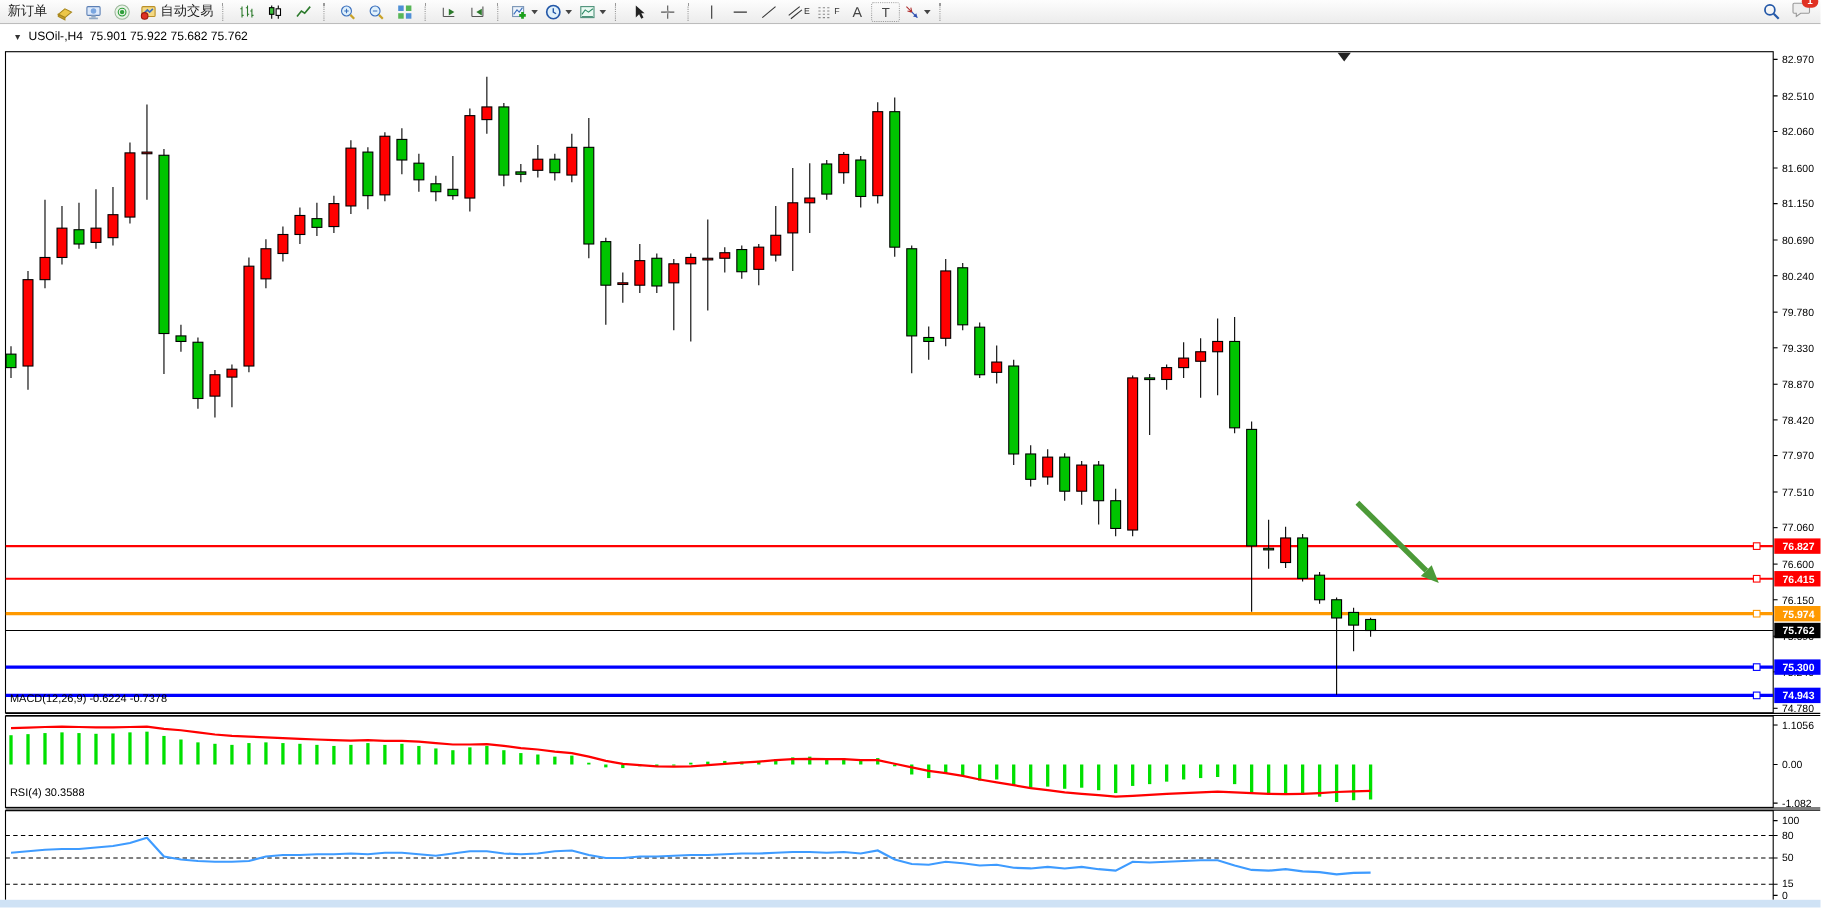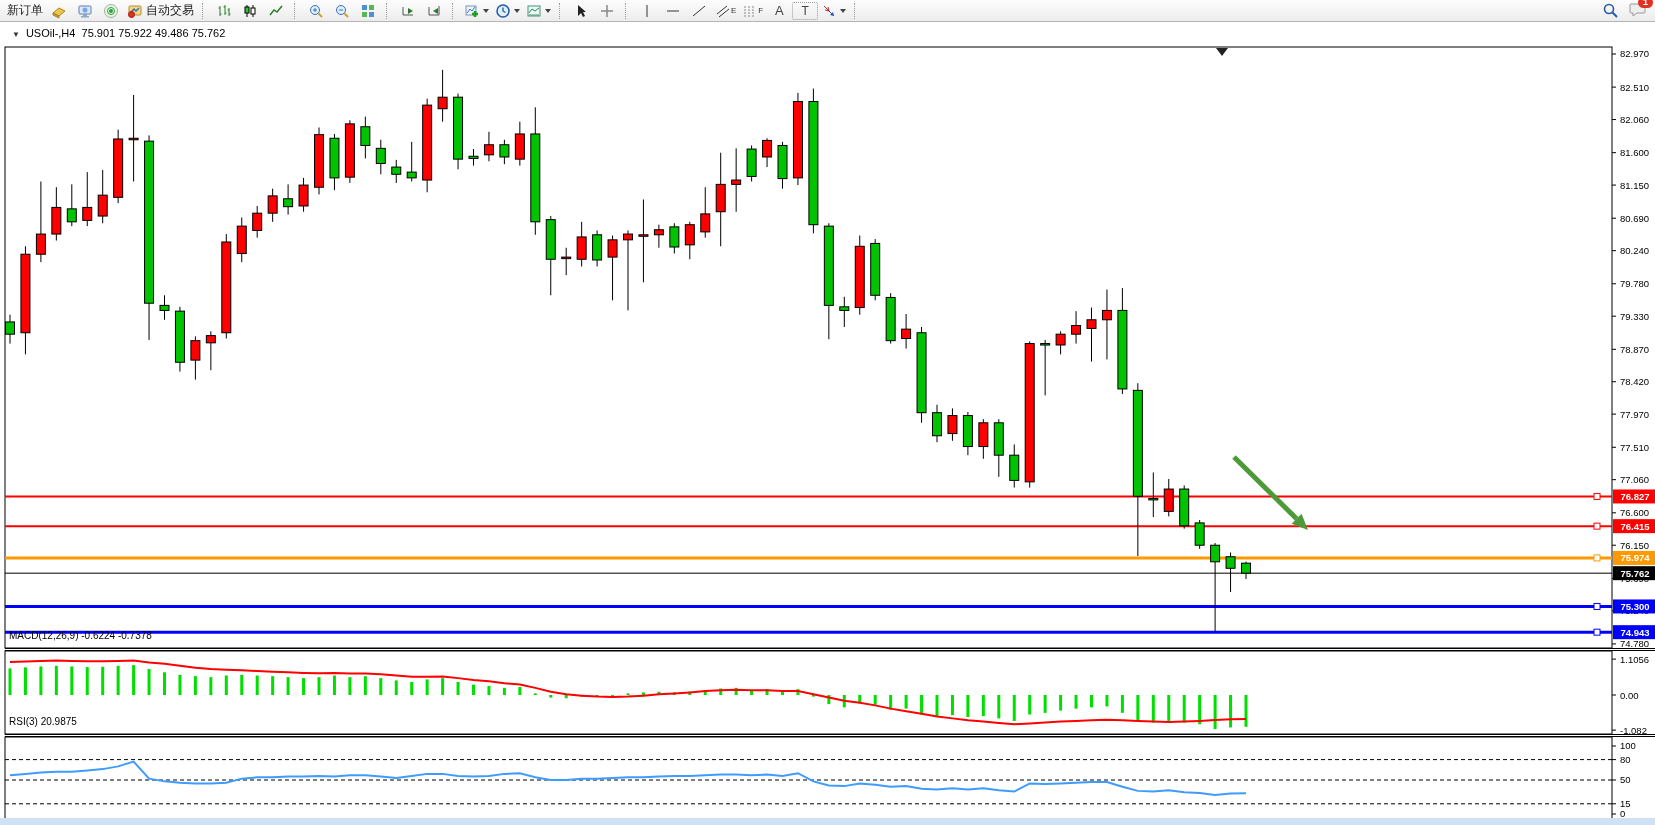--- a/index.html
+++ b/index.html
@@ -609,22 +609,22 @@
         <line x1="1014.25" y1="800.5" x2="1014.25" y2="805" stroke="#000"></line>
         <text x="1014.25" y="814" font-size="9.5" fill="#000" text-anchor="middle" font-family="Liberation Sans, sans-serif">31 Jan 12:00</text>
         <line x1="1076.05" y1="800.5" x2="1076.05" y2="805" stroke="#000"></line>
         <text x="1076.05" y="814" font-size="9.5" fill="#000" text-anchor="middle" font-family="Liberation Sans, sans-serif">1 Feb 04:00</text>
         <line x1="1137.85" y1="800.5" x2="1137.85" y2="805" stroke="#000"></line>
         <text x="1137.85" y="814" font-size="9.5" fill="#000" text-anchor="middle" font-family="Liberation Sans, sans-serif">1 Feb 20:00</text>
         <line x1="1199.6499999999999" y1="800.5" x2="1199.6499999999999" y2="805" stroke="#000"></line>
         <text x="1199.6499999999999" y="814" font-size="9.5" fill="#000" text-anchor="middle" font-family="Liberation Sans, sans-serif">2 Feb 12:00</text>
       </svg></div>
   <div class="overlay title-overlay">
-    <span class="collapse">▼</span><span>USOil-,H4</span>&nbsp;&nbsp;<span>75.901 75.922 49.486 75.762</span>
+    <span class="collapse">▼</span><span>USOil-,H4</span>&nbsp;&nbsp;<span>75.901 75.922 75.682 75.762</span>
   </div>
   <div class="overlay macd-overlay">
     <span>MACD(12,26,9)</span>&nbsp;<span>-0.6224 -0.7378</span>
   </div>
   <div class="overlay rsi-overlay">
-    <span>RSI(3)</span>&nbsp;<span>20.9875</span>
+    <span>RSI(4)</span>&nbsp;<span>30.3588</span>
   </div>
 </div>
 <div class="bottom-strip"></div>
 
 </body></html>

